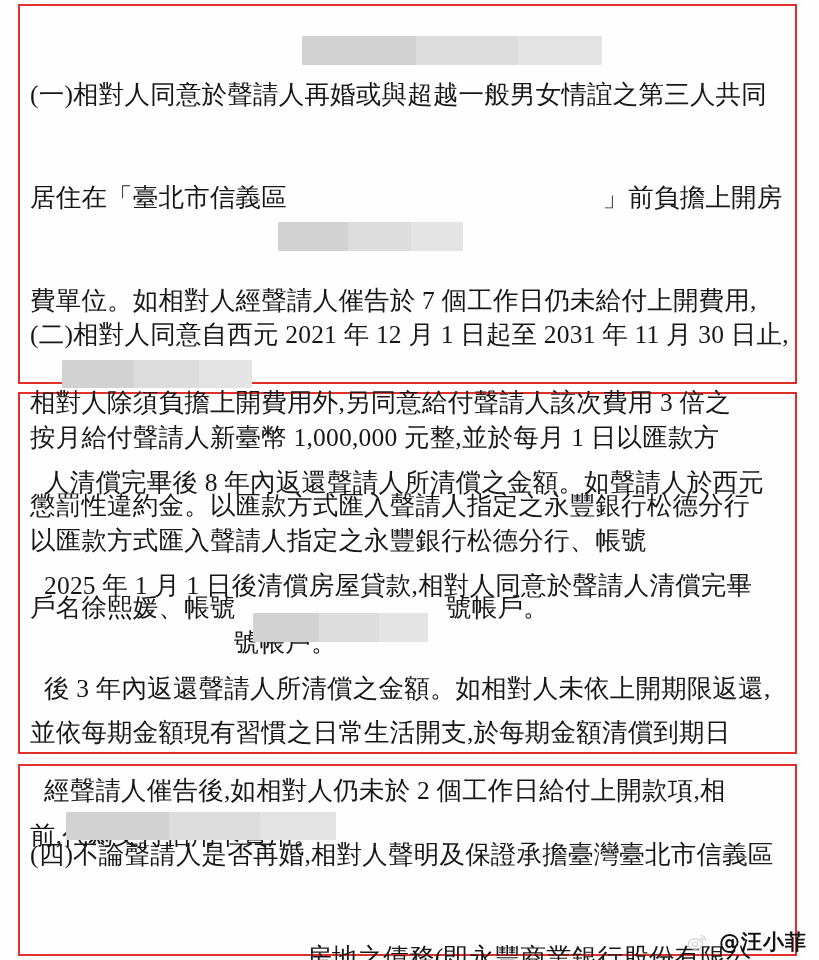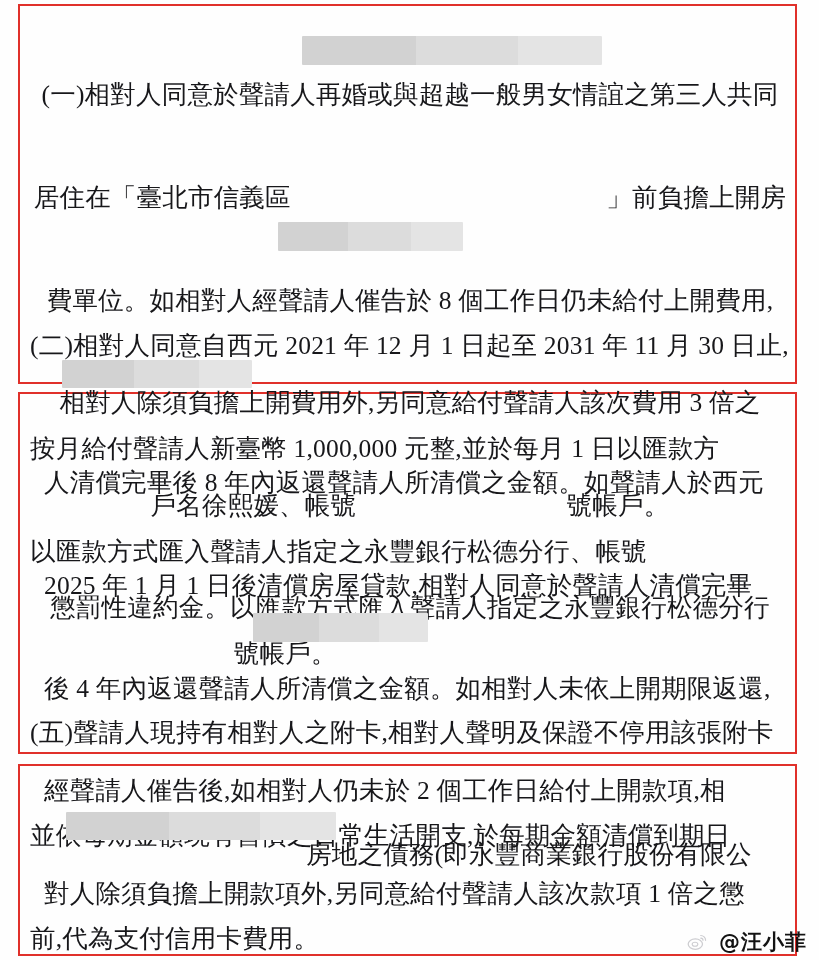--- a/index.html
+++ b/index.html
@@ -80,60 +80,59 @@
 </style>
 </head>
 <body>
 
 <div id="page">
 
   <div class="redbox" id="box-1"></div>
   <div class="redbox" id="box-2"></div>
   <div class="redbox" id="box-3"></div>
 
-  <div class="clause" id="c1" style="left:30px; top:10px; width:760px;text-align:center;">
+  <div class="clause" id="c1" style="left:30px; top:10px; width:760px;">
     <span class="ln">(一)相對人同意於聲請人再婚或與超越一般男女情誼之第三人共同</span>
     <span class="ln">居住在「臺北市信義區                                                」前負擔上開房</span>
-    <span class="ln">費單位。如相對人經聲請人催告於 8 個工作日仍未給付上開費用,</span>
+    <span class="ln">費單位。如相對人經聲請人催告於 7 個工作日仍未給付上開費用,</span>
     <span class="ln">相對人除須負擔上開費用外,另同意給付聲請人該次費用 3 倍之</span>
+    <span class="ln">懲罰性違約金。以匯款方式匯入聲請人指定之永豐銀行松德分行</span>
     <span class="ln">戶名徐熙媛、帳號                                號帳戶。</span>
-    <span class="ln">懲罰性違約金。以匯款方式匯入聲請人指定之永豐銀行松德分行</span>
   </div>
 
   <div class="redact" style="left:302px; top:36px; width:300px; height:29px;"></div>
   <div class="redact" style="left:278px; top:222px; width:185px; height:29px;"></div>
 
-  <div class="clause" id="c2" style="left:30px; top:261px; width:760px;">
+  <div class="clause" id="c2" style="left:30px; top:250px; width:760px;">
     <span class="ln">(二)相對人同意自西元 2021 年 12 月 1 日起至 2031 年 11 月 30 日止,</span>
     <span class="ln">按月給付聲請人新臺幣 1,000,000 元整,並於每月 1 日以匯款方</span>
     <span class="ln">以匯款方式匯入聲請人指定之永豐銀行松德分行、帳號</span>
     <span class="ln">                               號帳戶。</span>
   </div>
 
   <div class="redact" style="left:62px; top:360px; width:190px; height:28px;"></div>
 
   <div class="clause" id="c3" style="left:44px; top:398px; width:750px;">
     <span class="ln">人清償完畢後 8 年內返還聲請人所清償之金額。如聲請人於西元</span>
     <span class="ln">2025 年 1 月 1 日後清償房屋貸款,相對人同意於聲請人清償完畢</span>
-    <span class="ln">後 4 年內返還聲請人所清償之金額。如相對人未依上開期限返還,</span>
+    <span class="ln">後 3 年內返還聲請人所清償之金額。如相對人未依上開期限返還,</span>
     <span class="ln">經聲請人催告後,如相對人仍未於 2 個工作日給付上開款項,相</span>
-    <span class="ln">對人除須負擔上開款項外,另同意給付聲請人該次款項 1 倍之懲</span>
     
     
   </div>
 
   <div class="redact" style="left:253px; top:613px; width:175px; height:29px;"></div>
 
   <div class="clause" id="c5" style="left:30px; top:648px; width:760px;">
-    <span class="ln">(五)聲請人現持有相對人之附卡,相對人聲明及保證不停用該張附卡</span>
     <span class="ln">並依每期金額現有習慣之日常生活開支,於每期金額清償到期日</span>
     <span class="ln">前,代為支付信用卡費用。</span>
   </div>
 
   <div class="clause" id="c4" style="left:30px; top:770px; width:760px;">
+    <span class="ln">(四)不論聲請人是否再婚,相對人聲明及保證承擔臺灣臺北市信義區</span>
     <span class="ln">                                          房地之債務(即永豐商業銀行股份有限公</span>
     
     
     
   </div>
 
   <div class="redact" style="left:66px; top:812px; width:270px; height:28px;"></div>
 
   <div id="watermark">
     <span class="wb-logo">

